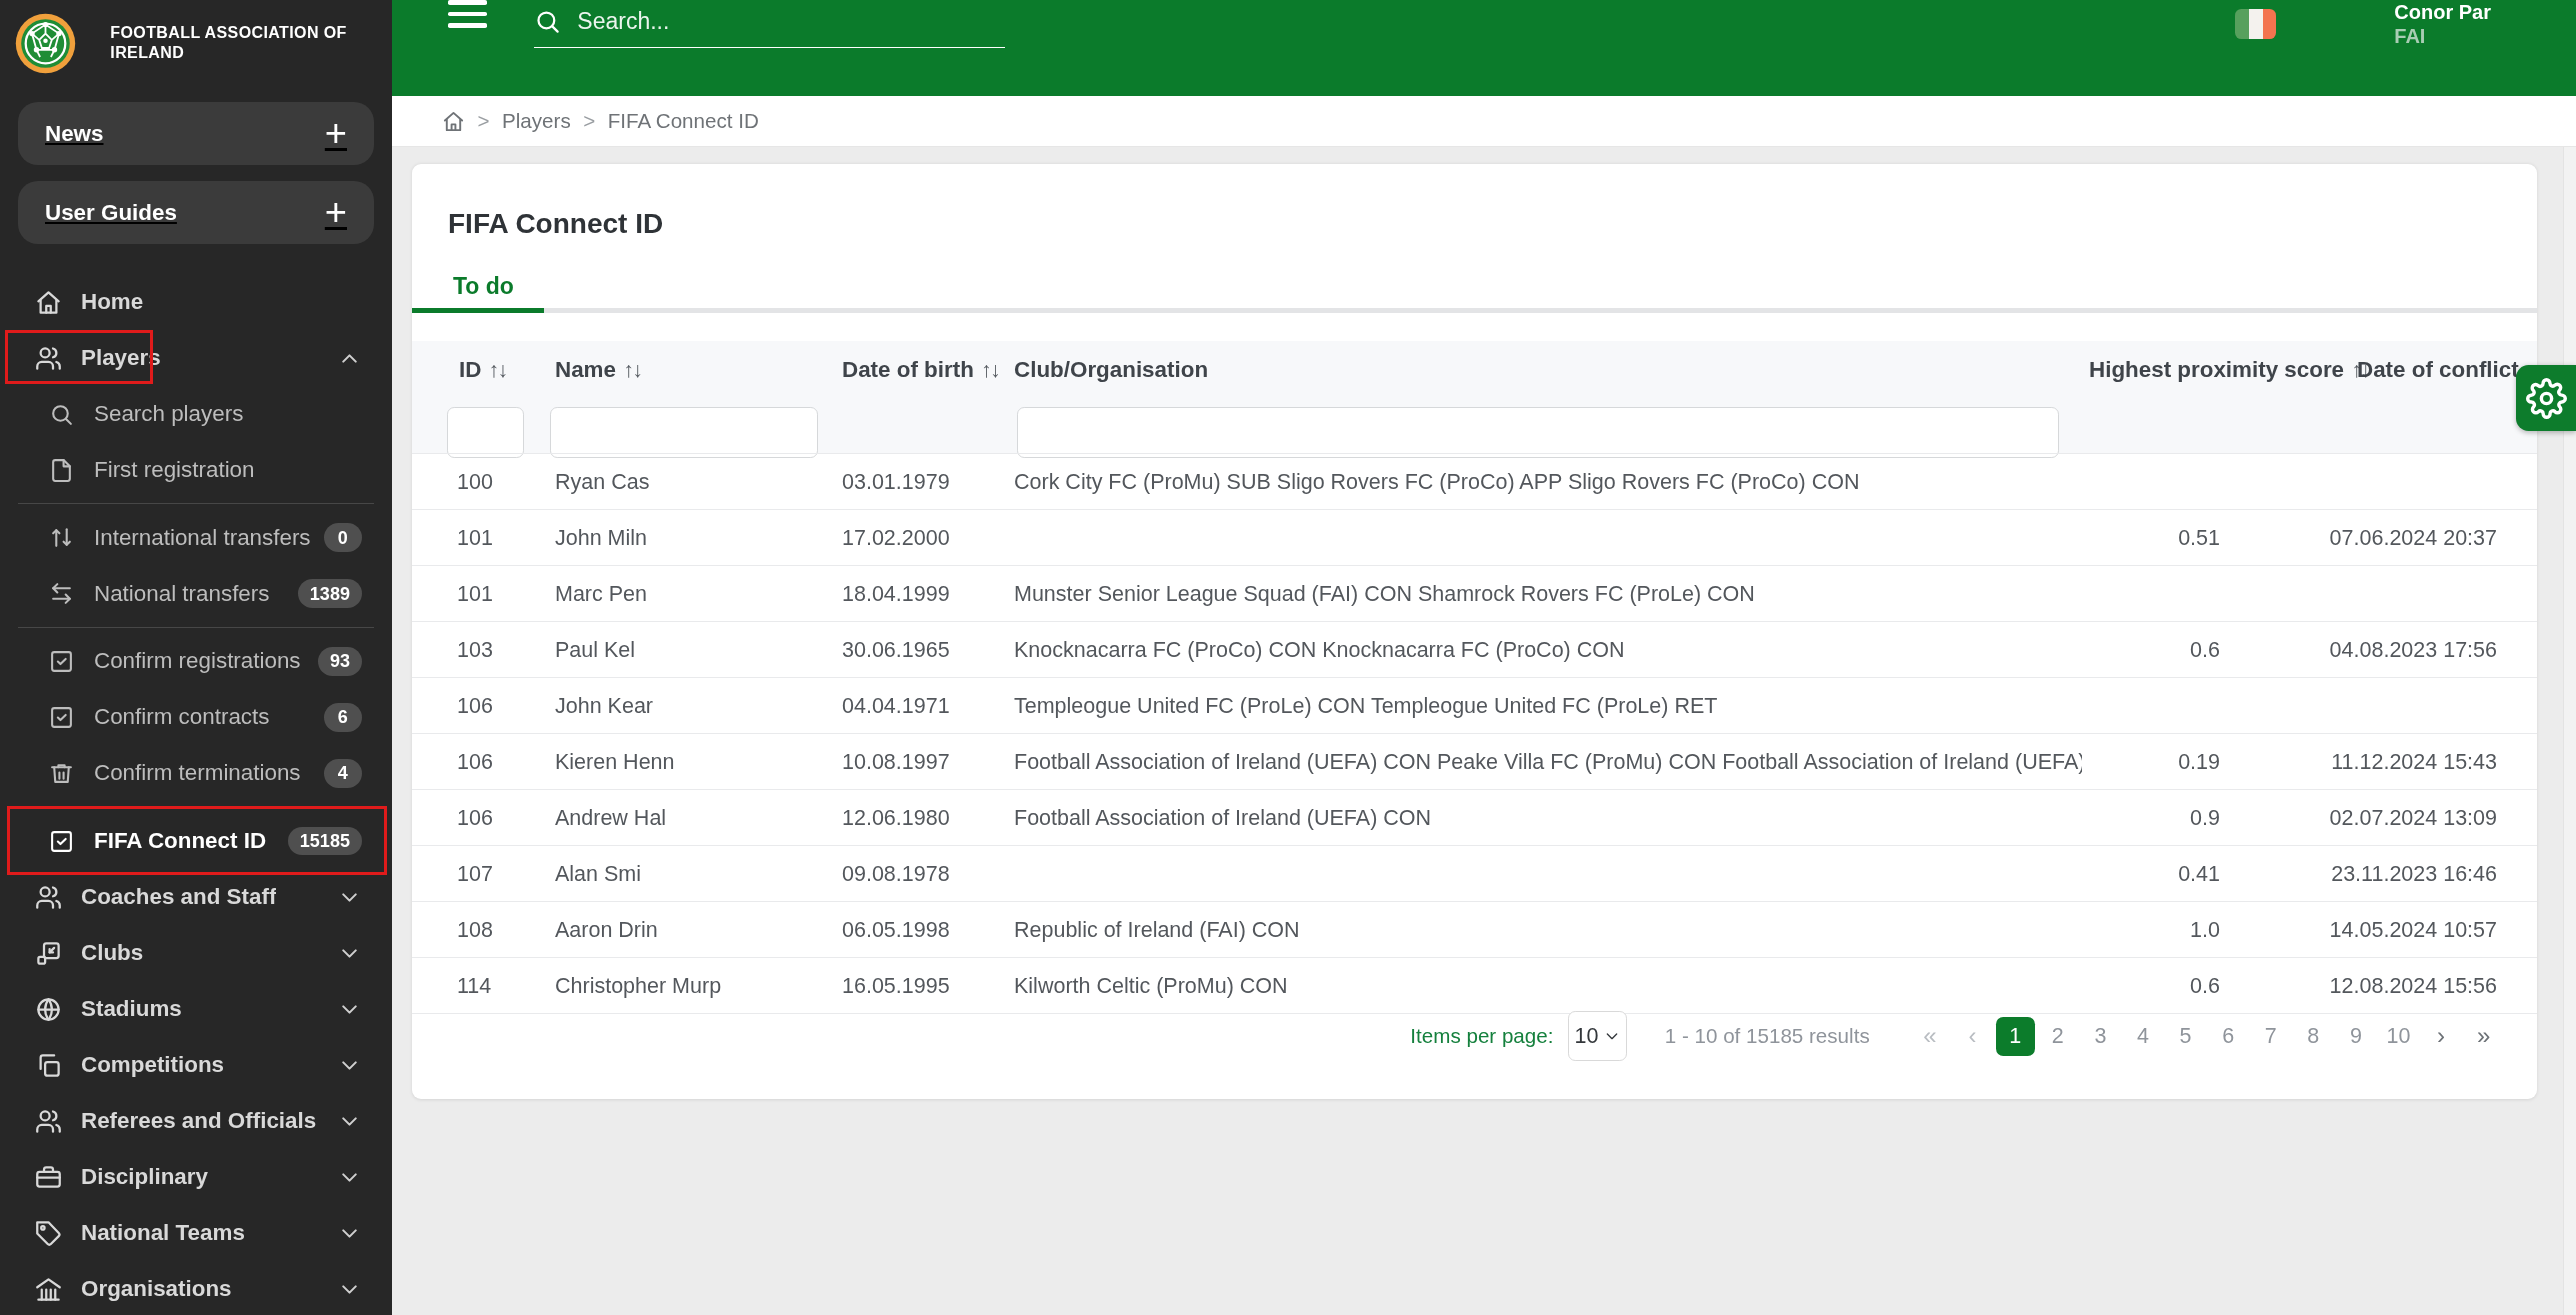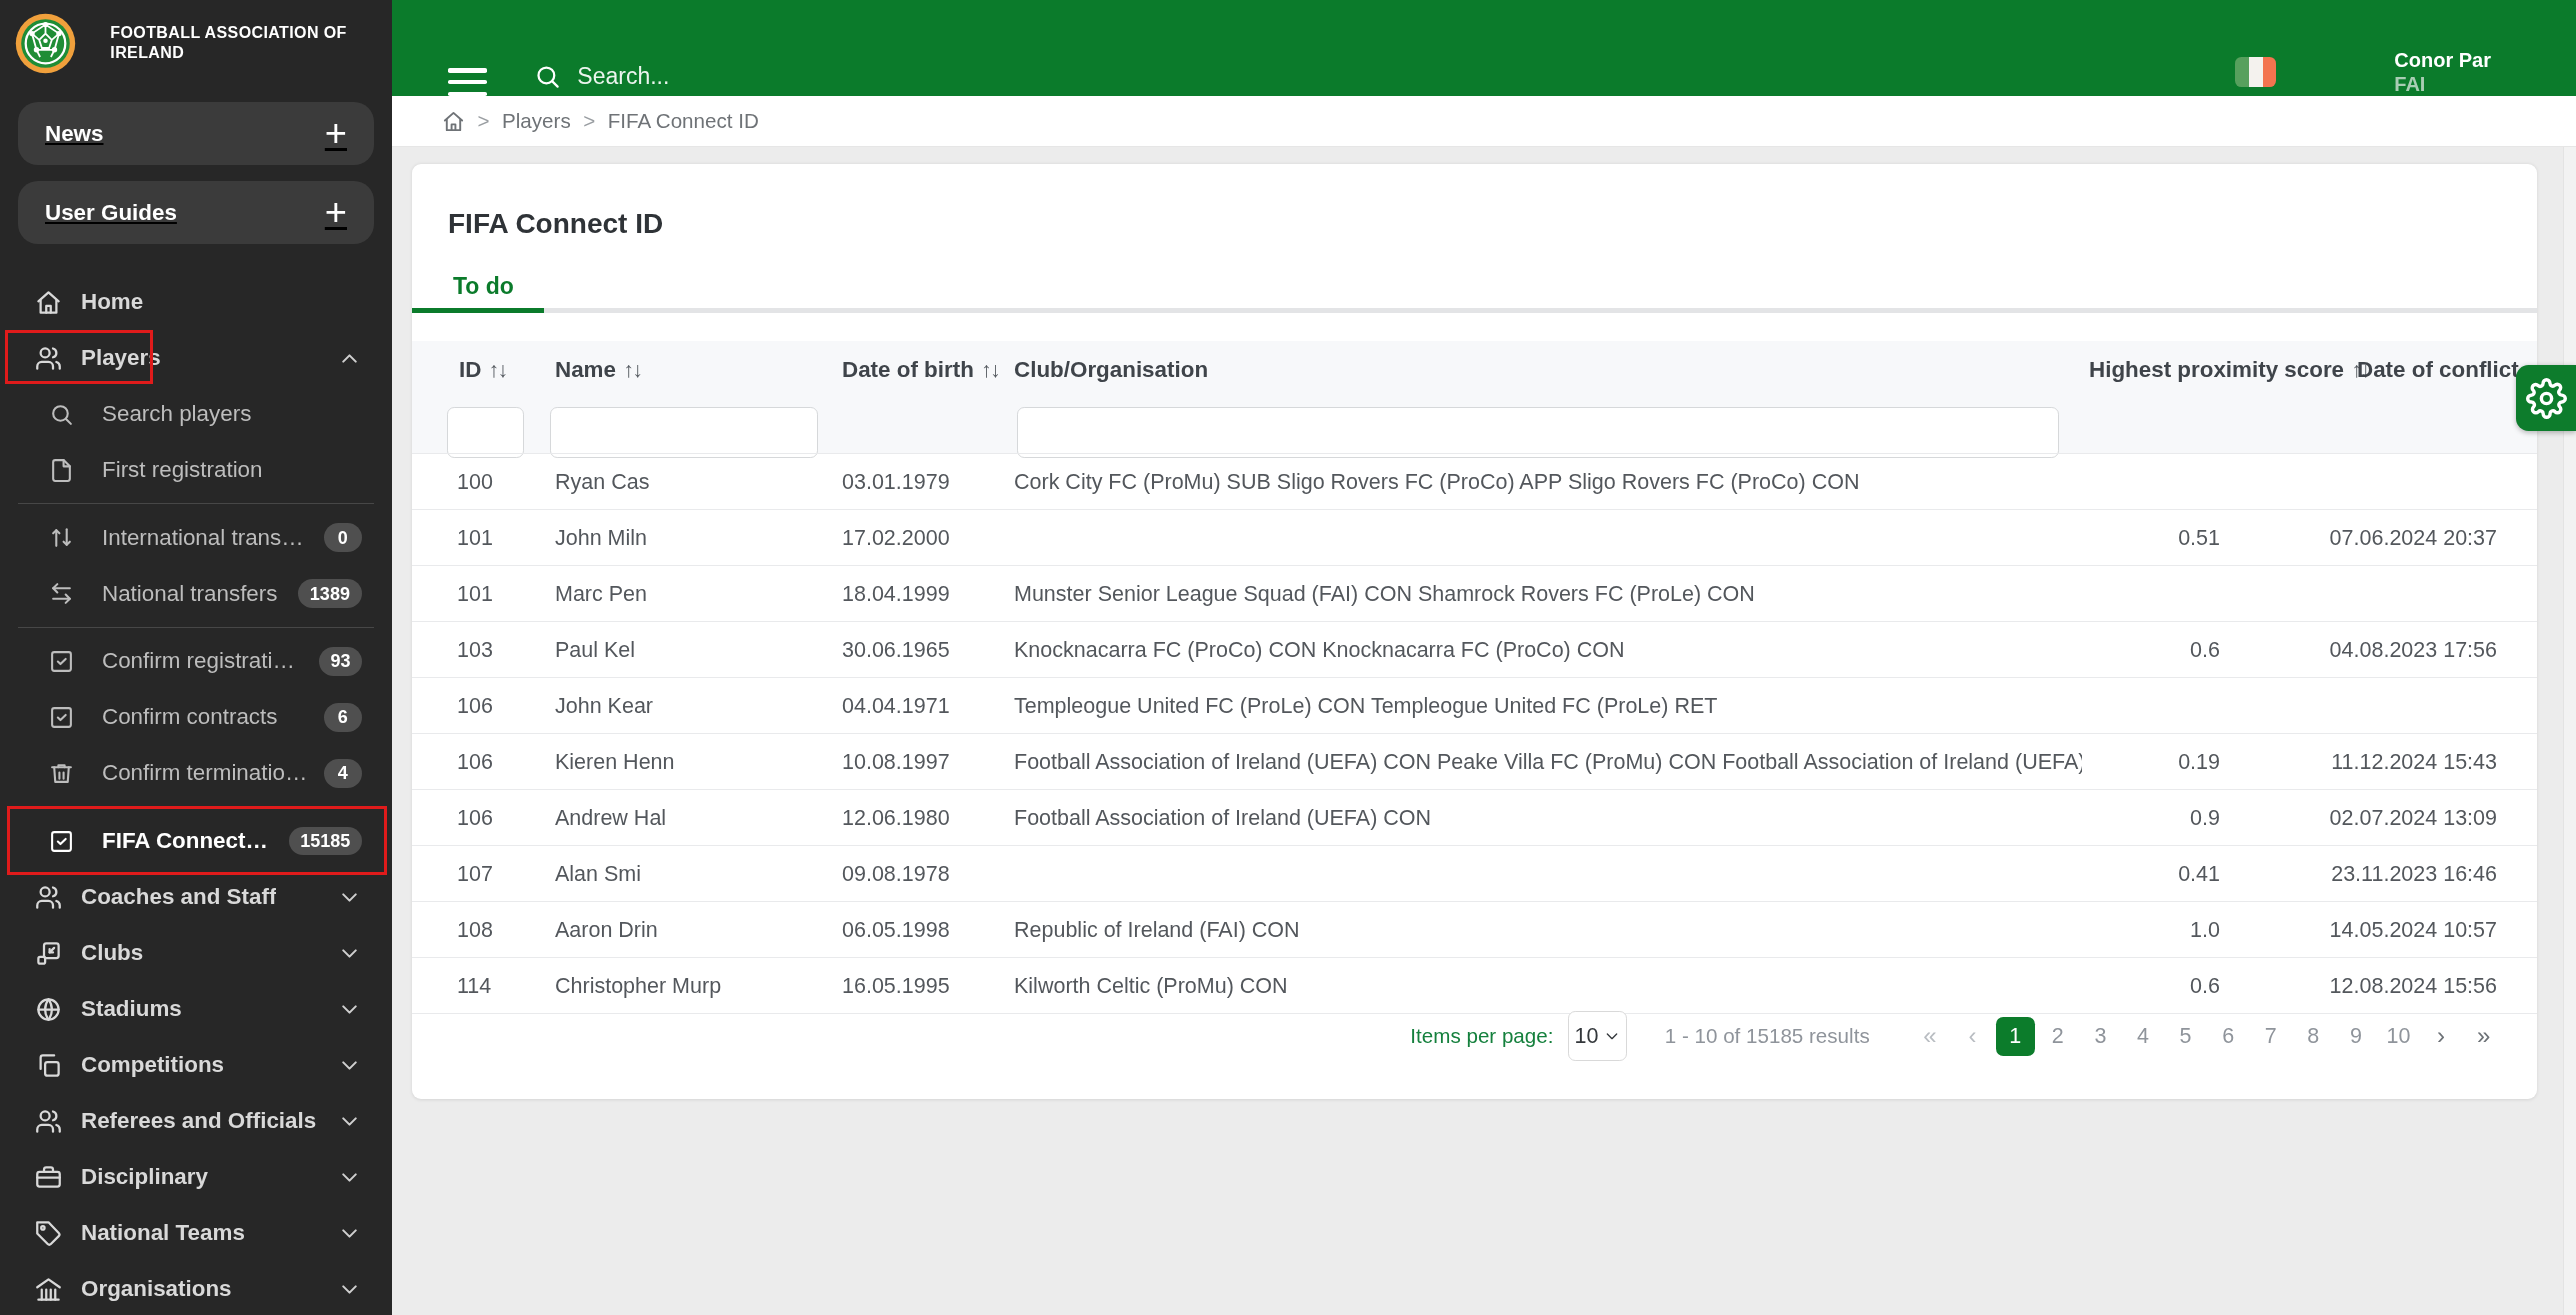--- a/index.html
+++ b/index.html
@@ -13,37 +13,37 @@
   .logo-badge{width:63px;height:63px;flex:none;}
   .org-name{margin-left:33px;font-size:16px;font-weight:700;color:#ffffff;letter-spacing:0.4px;line-height:1.25;}
   .panel{margin:16px 18px 0;background:#3b3b3b;border-radius:20px;height:63px;display:flex;align-items:center;
          justify-content:space-between;padding:0 27px;box-sizing:border-box;cursor:pointer;text-decoration:underline;}
   .panel-label{font-size:22.4px;font-weight:700;color:#ffffff;}
   .panel-plus{font-size:38px;font-weight:300;color:#ffffff;line-height:0.8;}
   .nav{margin-top:30px;}
   .nav-item{position:relative;display:flex;align-items:center;height:56px;padding:0 30.5px 0 34px;
             color:#c9c9c9;font-size:22.4px;cursor:pointer;box-sizing:border-box;}
   .nav-item.main{font-weight:700;color:#d9d9d9;}
-  .nav-item.sub{padding-left:47px;color:#bdbdbd;gap:8px;}
+  .nav-item.sub{padding-left:47px;color:#bdbdbd;}
   .nav-item.active{color:#ffffff;font-weight:700;}
   .nav-icon{width:29px;height:29px;margin-right:18px;flex:none;display:flex;align-items:center;justify-content:center;}
   .nav-icon svg{stroke:currentColor;fill:none;stroke-width:2;stroke-linecap:round;stroke-linejoin:round;}
   .nav-label{white-space:nowrap;overflow:hidden;text-overflow:ellipsis;}
   .spacer{flex:1;}
   .badge{background:#4f4f4f;color:#fff;font-size:18px;font-weight:700;border-radius:895px;
          padding:5.4px 11.6px;min-width:14.3px;text-align:center;line-height:1;}
   .chev{width:25px;height:25px;color:#cfcfcf;flex:none;}
   .chev svg{stroke:currentColor;fill:none;stroke-width:2;stroke-linecap:round;stroke-linejoin:round;}
   .divider{height:0.9px;background:#474747;margin:5.4px 18px;}
   .red-overlay{position:absolute;border:3.6px solid #e01b1b;pointer-events:none;z-index:9;}
   .red-players{left:5.4px;top:0px;width:142px;height:48px;}
   .red-fifa{left:7.2px;top:-7.2px;right:5.4px;height:63px;}
 
   
-  .topbar{position:absolute;left:392px;top:0;right:0;height:96px;background:#0b7b2b;display:flex;align-items:flex-end;z-index:4;}
+  .topbar{position:absolute;left:392px;top:0;right:0;height:96px;background:#0b7b2b;display:flex;align-items:flex-start;z-index:4;}
   .hamburger{margin-left:56px;width:39px;display:flex;flex-direction:column;gap:7.2px;cursor:pointer;}
   .hamburger div{height:4.5px;background:#fff;border-radius:1.8px;}
   .searchbox{margin-left:47px;width:471px;display:flex;align-items:center;border-bottom:1.8px solid #fff;padding-bottom:10.8px;position:relative;top:7.2px;}
   .searchbox svg{stroke:#fff;fill:none;stroke-width:2;stroke-linecap:round;flex:none;}
   .searchbox input{background:transparent;border:none;outline:none;color:#fff;font-size:23px;margin-left:14.3px;width:394px;
                    font-family:"Liberation Sans",sans-serif;}
   .searchbox input::placeholder{color:rgba(255,255,255,.92);}
   .topbar-right{margin-left:auto;display:flex;align-items:center;margin-right:85px;}
   .flag{width:41px;height:30px;border-radius:6.3px;overflow:hidden;display:flex;cursor:pointer;flex:none;}
   .flag div{flex:1;}

